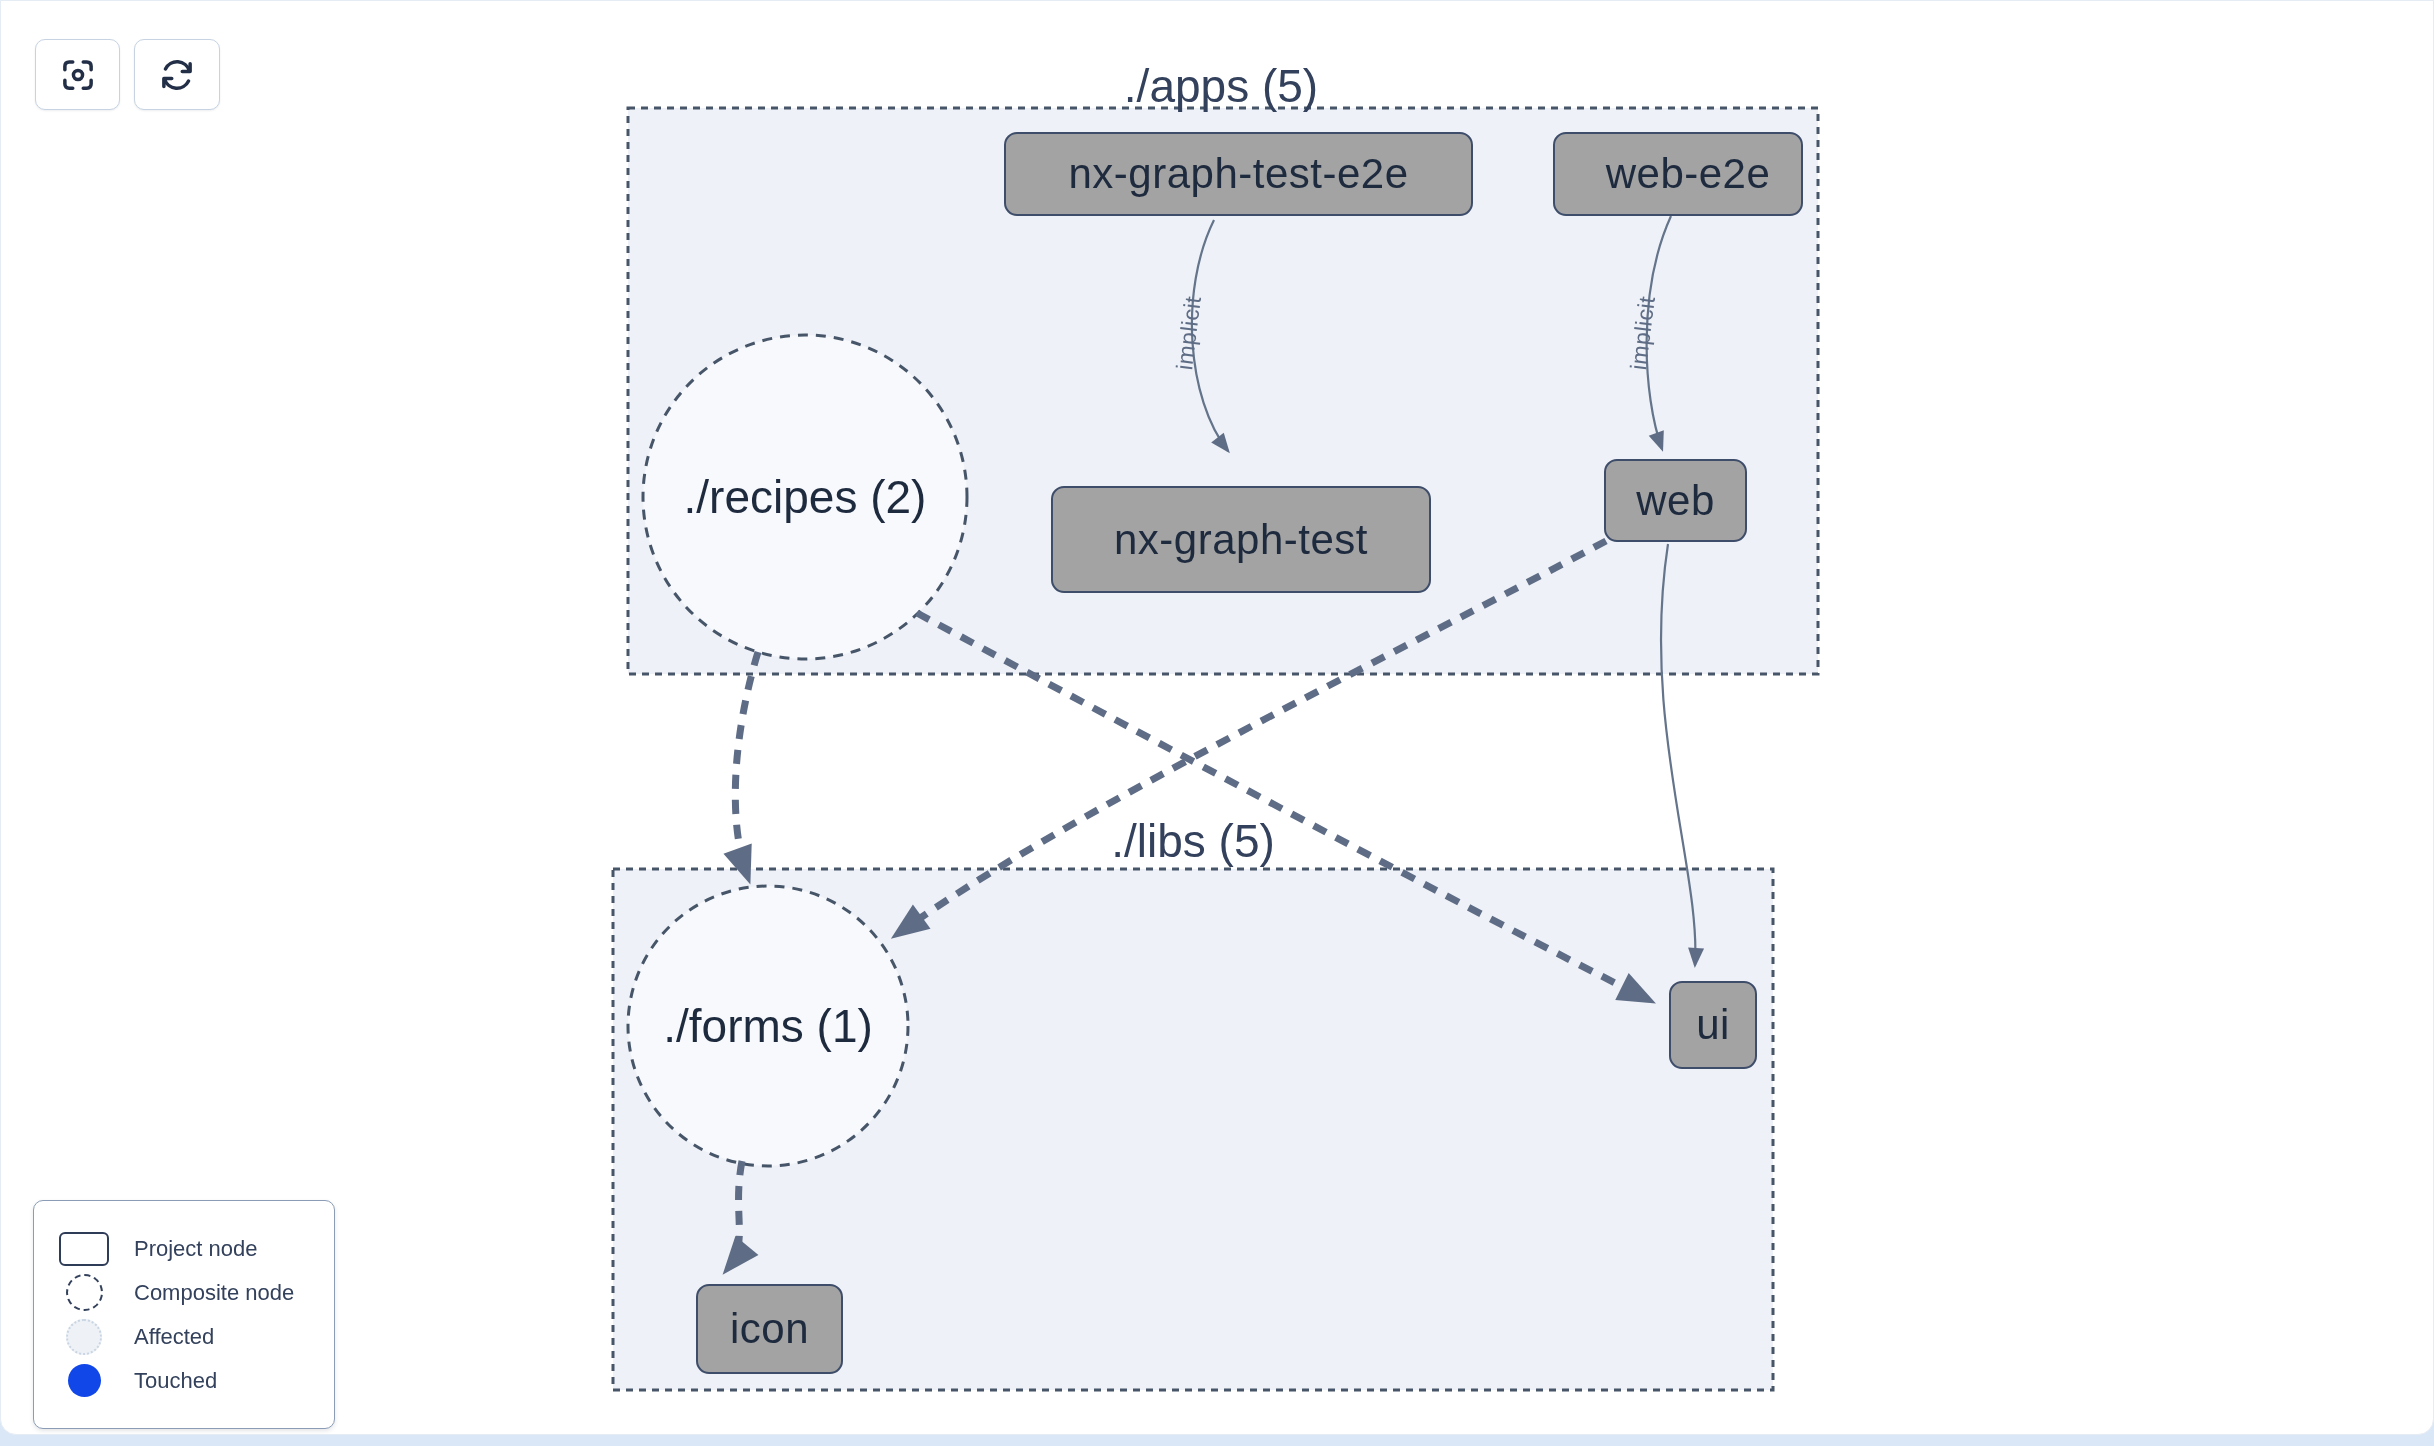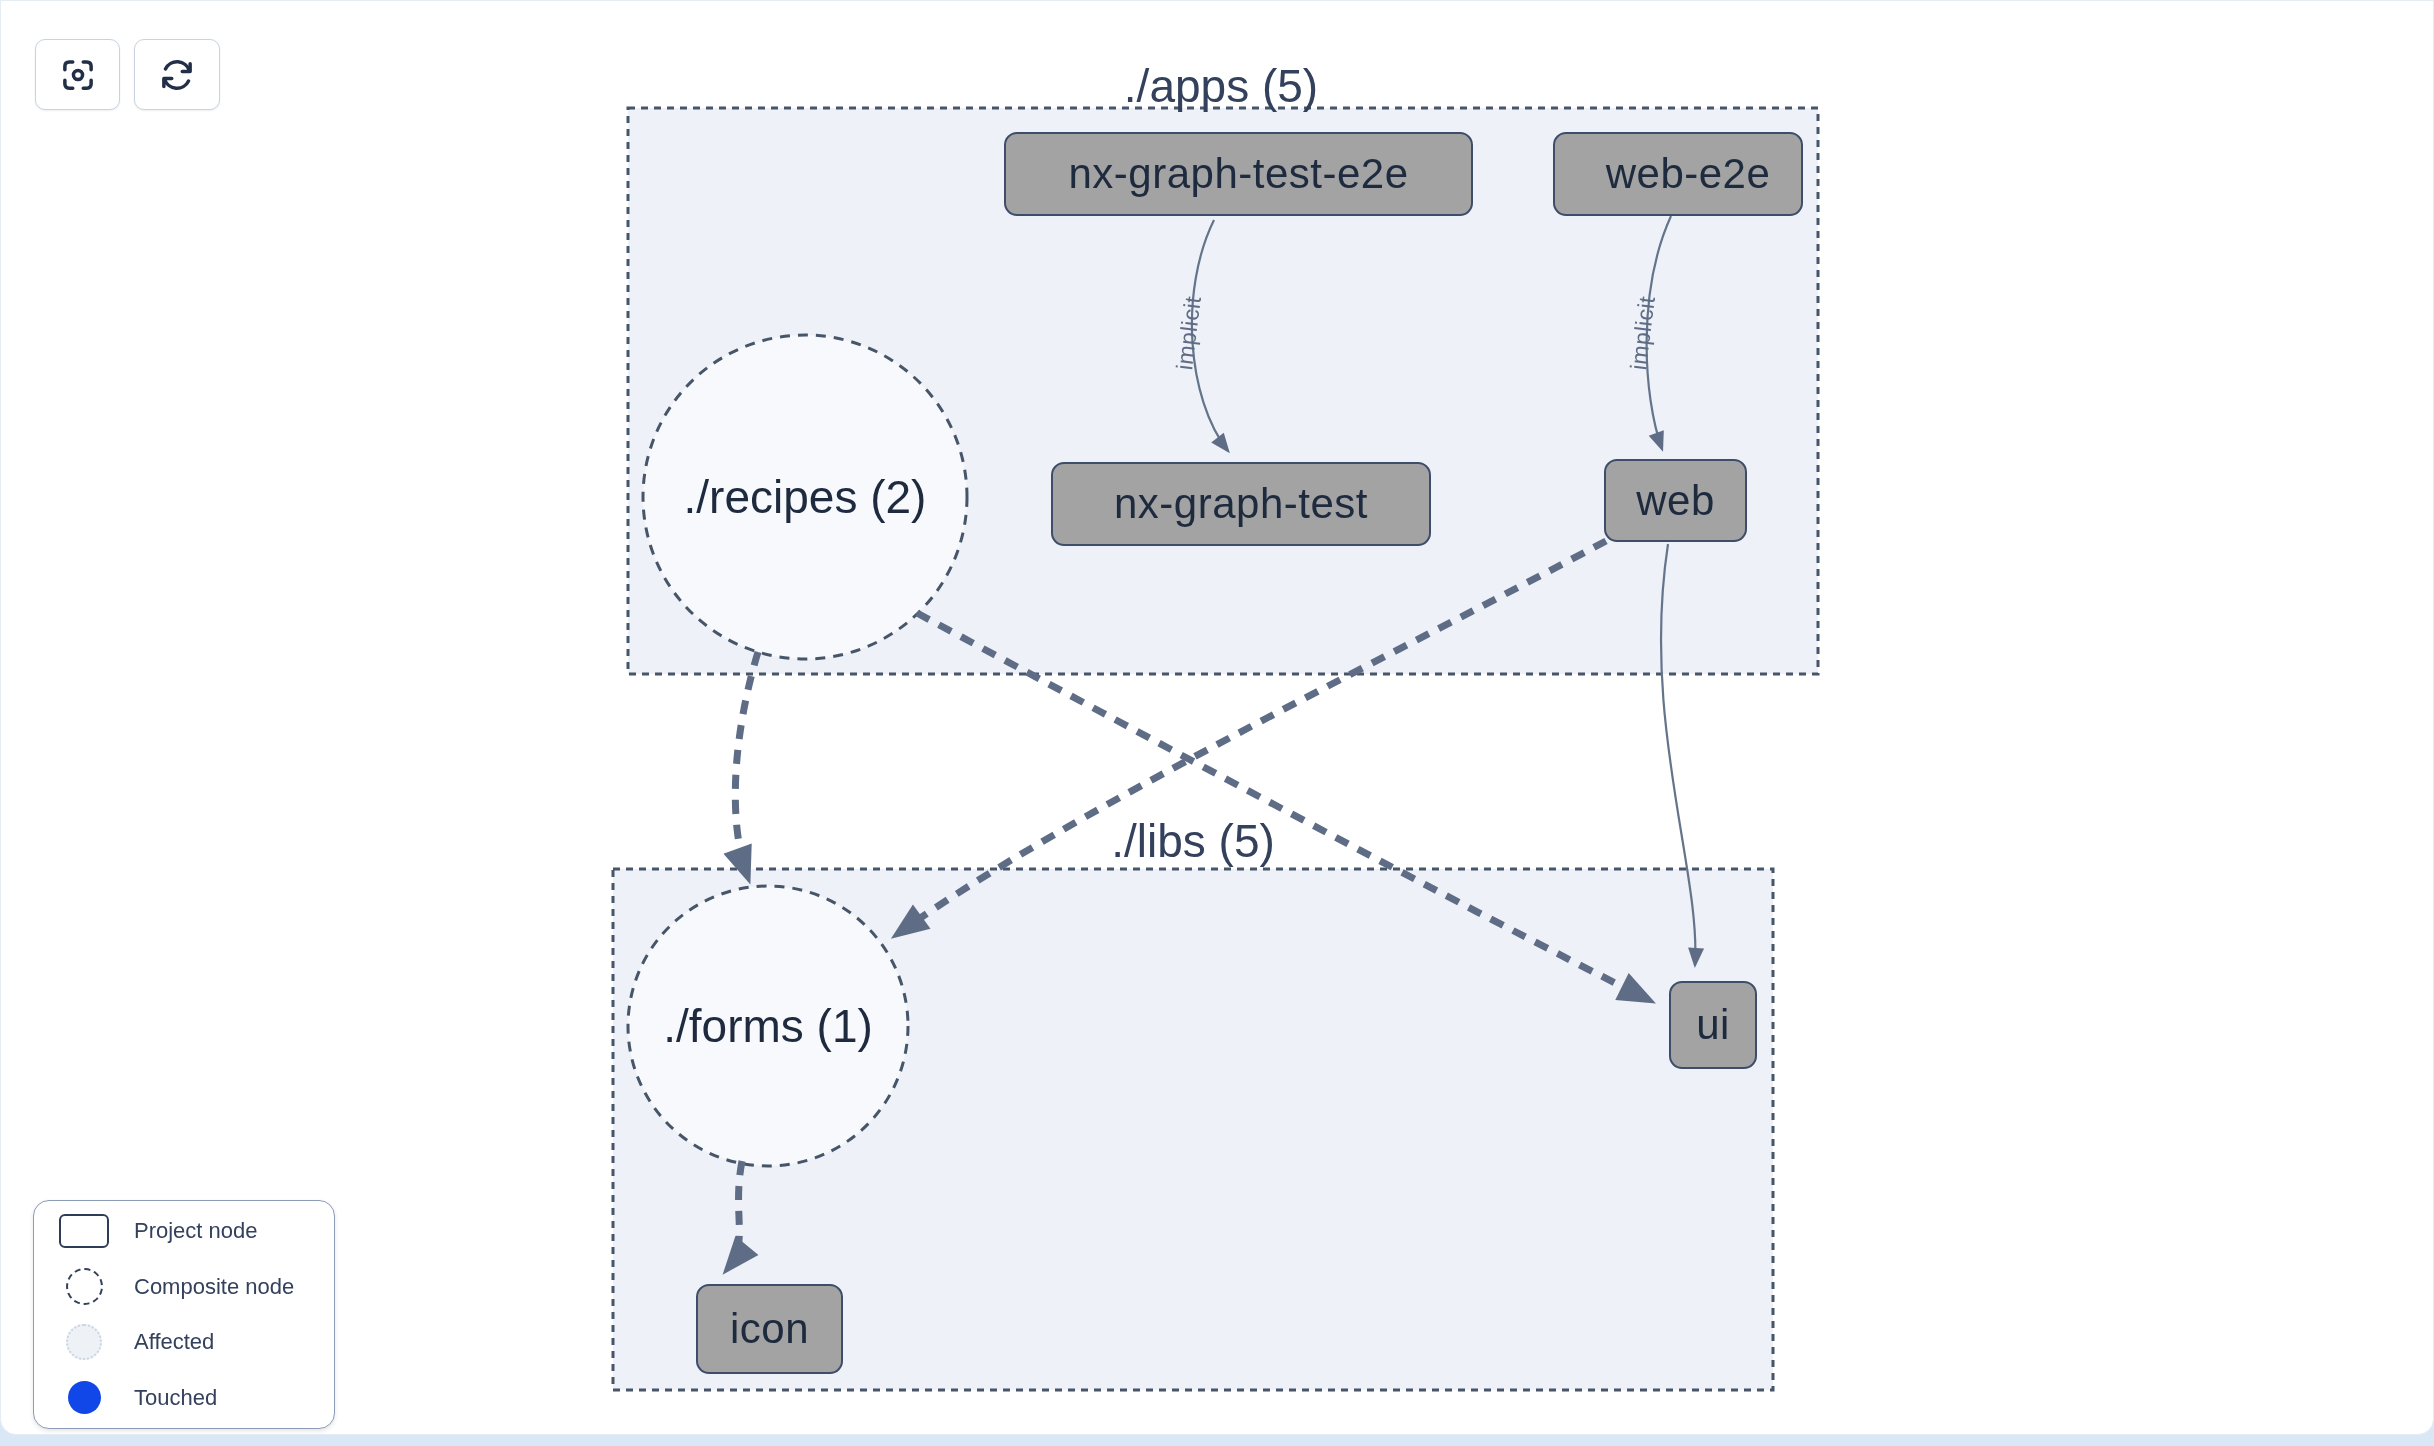--- a/index.html
+++ b/index.html
@@ -19,22 +19,22 @@
     color:#33415c;font-size:46px;}
   .edge-label{position:absolute;transform:translate(-50%,-50%) rotate(-83deg);
     color:#5e6c85;font-size:23px;letter-spacing:0.5px;white-space:nowrap;}
   
   .tbtn{position:absolute;background:#ffffff;border:1.5px solid #c7d3e2;border-radius:10px;
     display:flex;align-items:center;justify-content:center;cursor:pointer;
     box-shadow:0 1px 2px rgba(30,42,62,0.08);}
   .tbtn svg{stroke:#222f47;fill:none;stroke-width:2;stroke-linecap:round;stroke-linejoin:round;}
   
   #legend{position:absolute;left:32px;top:1199px;width:300px;height:211px;background:#ffffff;
-    border:1.5px solid #8b9cb6;border-radius:16px;box-shadow:0 2px 4px rgba(30,42,62,0.12);
-    display:flex;flex-direction:column;justify-content:space-between;padding:8px 0;}
+    border:1.5px solid #8b9cb6;border-radius:10px;box-shadow:0 2px 4px rgba(30,42,62,0.12);
+    display:flex;flex-direction:column;justify-content:center;padding:8px 0;}
   .lrow{display:flex;align-items:center;height:44px;}
   .lswatch{width:100px;display:flex;align-items:center;justify-content:center;flex:0 0 100px;}
   .ltext{color:#33415c;font-size:22px;}
   .sw-project{width:46px;height:30px;border:2.5px solid #2f3c57;border-radius:6px;background:#ffffff;}
   .sw-composite{width:33px;height:33px;border:2px dashed #33415c;border-radius:50%;background:#ffffff;}
   .sw-affected{width:32px;height:32px;border:2px dotted #c9d5e2;border-radius:50%;background:#eef2f7;}
   .sw-touched{width:33px;height:33px;border-radius:50%;}
 </style>
 </head>
 <body>
@@ -71,21 +71,21 @@
   <div class="group-label" style="left:1192px;top:840px;">./libs (5)</div>
 
   <div class="edge-label" style="left:1188px;top:332px;">implicit</div>
   <div class="edge-label" style="left:1642px;top:332px;">implicit</div>
 
   <div class="comp-label" style="left:804px;top:496px;">./recipes (2)</div>
   <div class="comp-label" style="left:767px;top:1025px;">./forms (1)</div>
 
   <div class="node" style="left:1003px;top:131px;width:469px;height:84px;">nx-graph-test-e2e</div>
   <div class="node" style="left:1552px;top:131px;width:250px;height:84px;padding-left:20px;">web-e2e</div>
-  <div class="node" style="left:1050px;top:461px;width:380px;height:84px;">nx-graph-test</div>
+  <div class="node" style="left:1050px;top:485px;width:380px;height:107px;">nx-graph-test</div>
   <div class="node" style="left:1603px;top:458px;width:143px;height:83px;">web</div>
   <div class="node" style="left:1668px;top:980px;width:88px;height:88px;">ui</div>
   <div class="node" style="left:695px;top:1283px;width:147px;height:90px;">icon</div>
 
   <div class="tbtn" style="left:34px;top:38px;width:83px;height:69px;">
     <svg width="42" height="42" viewBox="0 0 24 24">
       <path d="M4.5,9 V7 Q4.5,4.5 7,4.5 H9"></path>
       <path d="M15,4.5 H17 Q19.5,4.5 19.5,7 V9"></path>
       <path d="M19.5,15 V17 Q19.5,19.5 17,19.5 H15"></path>
       <path d="M9,19.5 H7 Q4.5,19.5 4.5,17 V15"></path>

